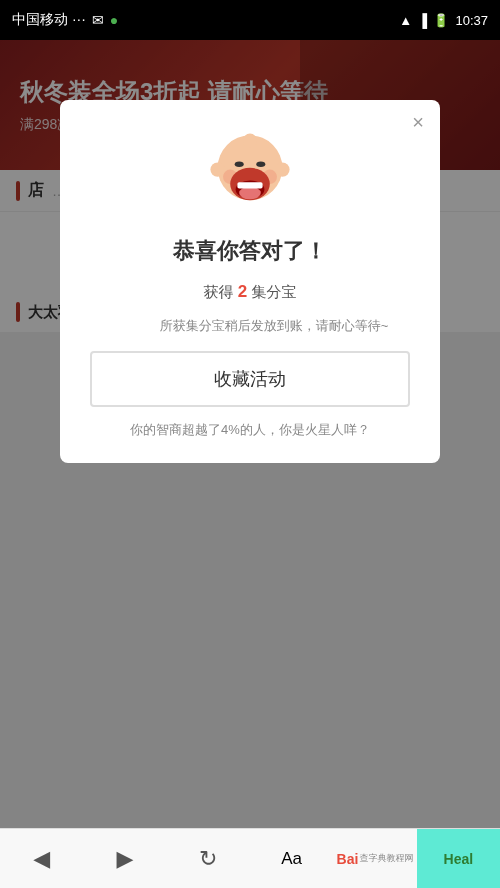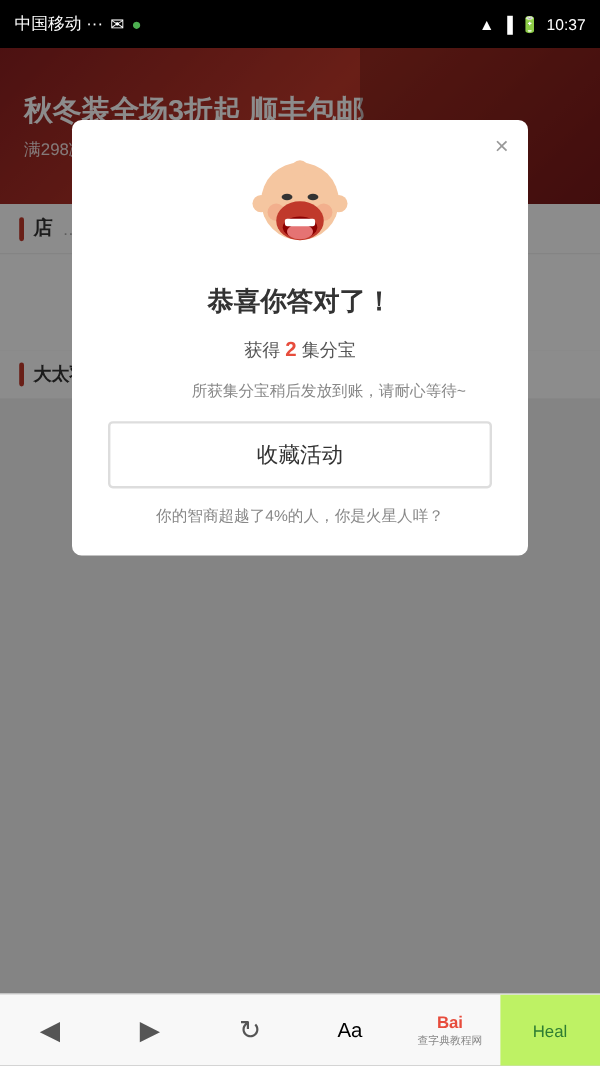--- a/index.html
+++ b/index.html
@@ -241,40 +241,40 @@
       font-size: 22px;
       color: #555;
       cursor: pointer;
     }
     .nav-btn-text {
       font-size: 17px;
       color: #000000;
     }
     .nav-btn-baidu {
       display: flex;
-      flex-direction: column;
+      flex-direction: row;
       align-items: center;
       justify-content: center;
       gap: 1px;
     }
     .nav-btn-baidu .baidu-icon {
       font-size: 14px;
       color: #e74c3c;
       font-weight: bold;
     }
     .nav-btn-baidu .baidu-sub {
       font-size: 9px;
       color: #888;
       text-align: center;
     }
     .nav-heal {
-      background: #bef264;
+      background: #5eead4;
       color: #2e7d32;
       font-size: 14px;
-      font-weight: normal;
+      font-weight: bold;
     }
   </style>
 </head>
 <body>
 
 <div class="status-bar">
   <div class="status-left">
     <span>中国移动 ···</span>
     <span>✉</span>
     <span style="color:#4CAF50;">●</span>
@@ -284,21 +284,21 @@
     <span>▐</span>
     <span>🔋</span>
     <span>10:37</span>
   </div>
 </div>
 
 <div class="bg-page">
 
   <div class="top-banner">
     <div class="banner-overlay"></div>
-    <div class="banner-title">秋冬装全场3折起 顺丰包邮</div>
+    <div class="banner-title">秋冬装全场3折起 请耐心等待</div>
     <div class="banner-sub">
       <span>满298减50</span>
       &nbsp;&nbsp;
       <span>满598减100</span>
     </div>
   </div>
 
   <div class="section-row">
     <div class="section-indicator"></div>
     <span class="section-text">店</span>

